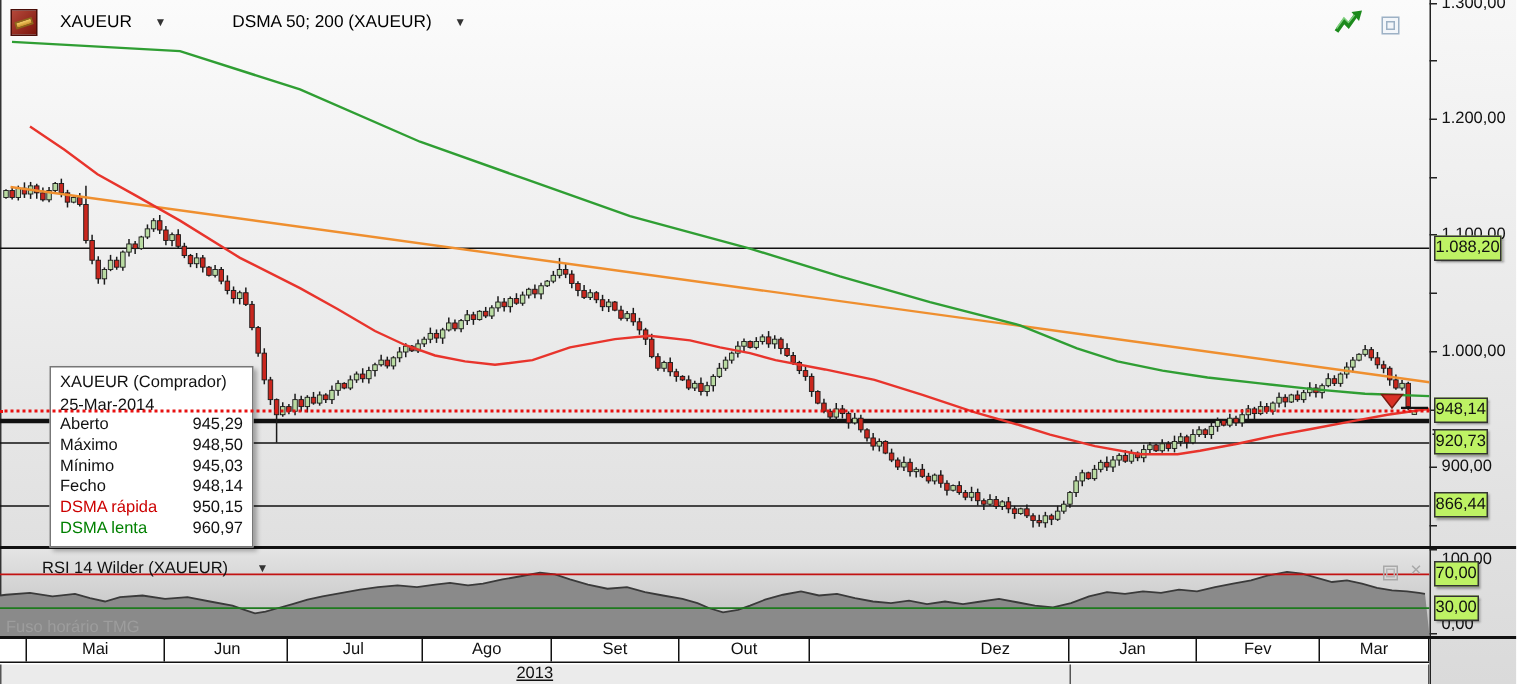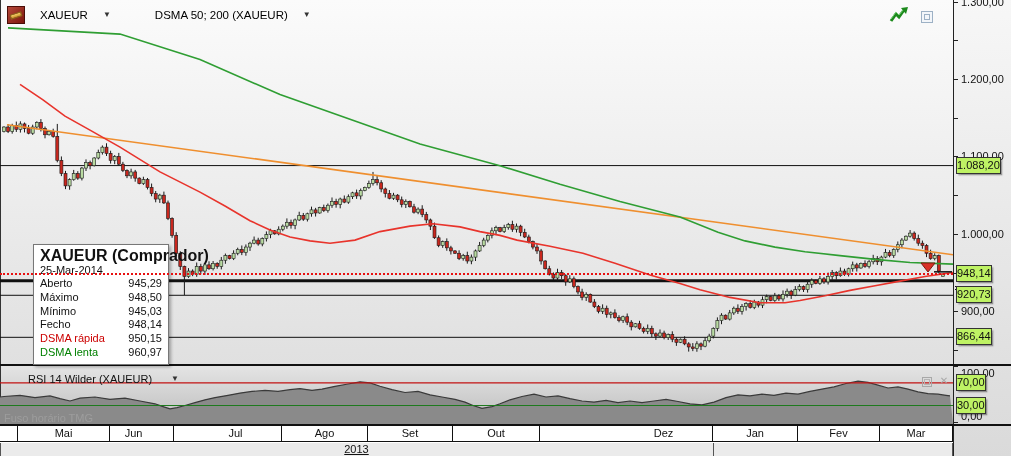--- a/index.html
+++ b/index.html
@@ -25,21 +25,21 @@
   #flash-btn{left:888px;top:6px;width:22px;height:20px;z-index:6;cursor:pointer}
   #restore-btn{left:921px;top:11px;width:12px;height:12px;border:1px solid #9db1c5;background:#f3f6fa;z-index:6}
   #restore-btn .inner{margin:2px;width:6px;height:6px;border:1px solid #9db1c5}
   
   #chart-svg{left:0;top:0;z-index:2}
   
   #last-price-line{left:0;top:273px;width:953px;height:0;border-top:2px dotted #e81010;z-index:5}
   
   #tooltip{left:33px;top:244px;width:136px;background:#fff;border:1px solid #777;
            box-shadow:2px 2px 3px rgba(0,0,0,.3);z-index:4;padding:3px 6px 4px 6px}
-  #tooltip .tt-title{font-weight:bold;font-size:16px;line-height:15px;white-space:nowrap}
+  #tooltip .tt-title{font-weight:normal;font-size:11px;line-height:15px;white-space:nowrap}
   #tooltip .tt-date{line-height:14px}
   #tooltip .tt-row{display:flex;justify-content:space-between;line-height:13.8px}
   
   .tick{position:absolute;left:953px;width:5px;height:1px;background:#222}
   .axis-label{position:absolute;left:961px;height:12px;line-height:12px;color:#111;white-space:nowrap;z-index:3}
   .axis-box{position:absolute;left:956px;height:17px;line-height:15px;padding:0 0;background:#bef264;
             border:1px solid #333;box-shadow:1.5px 1.5px 1.5px rgba(0,0,0,.35);white-space:nowrap;z-index:6}
   .axis-dash{position:absolute;left:955px;width:24px;height:1.5px;background:#111;z-index:3}
   
   #rsi-header{left:28px;top:373px;display:flex;align-items:center;gap:19px;z-index:6}
@@ -643,21 +643,21 @@
   </div>
   <div class="abs" id="rsi-restore">
       <div class="inner"></div>
     </div>
   <div class="abs" id="rsi-close">✕</div>
   <div class="abs" id="watermark">Fuso horário TMG</div>
 
   <div class="abs" id="month-row">
       <div class="month-cell" style="left: 0px; width: 18px;"></div>
       <div class="month-cell" style="left: 18px; width: 92px;">Mai</div>
-      <div class="month-cell" style="left: 94px; width: 80px;">Jun</div>
+      <div class="month-cell" style="left: 112px; width: 80px;">Jun</div>
       <div class="month-cell" style="left: 190px; width: 92px;">Jul</div>
       <div class="month-cell" style="left: 282px; width: 86px;">Ago</div>
       <div class="month-cell" style="left: 368px; width: 85px;">Set</div>
       <div class="month-cell" style="left: 453px; width: 87px;">Out</div>
       <div class="month-cell" style="left: 521px; width: 75px; margin-top: 44px;">Nov</div>
       <div class="month-cell" style="left: 615px; width: 98px;">Dez</div>
       <div class="month-cell" style="left: 713px; width: 85px;">Jan</div>
       <div class="month-cell" style="left: 798px; width: 82px;">Fev</div>
       <div class="month-cell" style="left: 880px; width: 73px;">Mar</div>
     </div>

